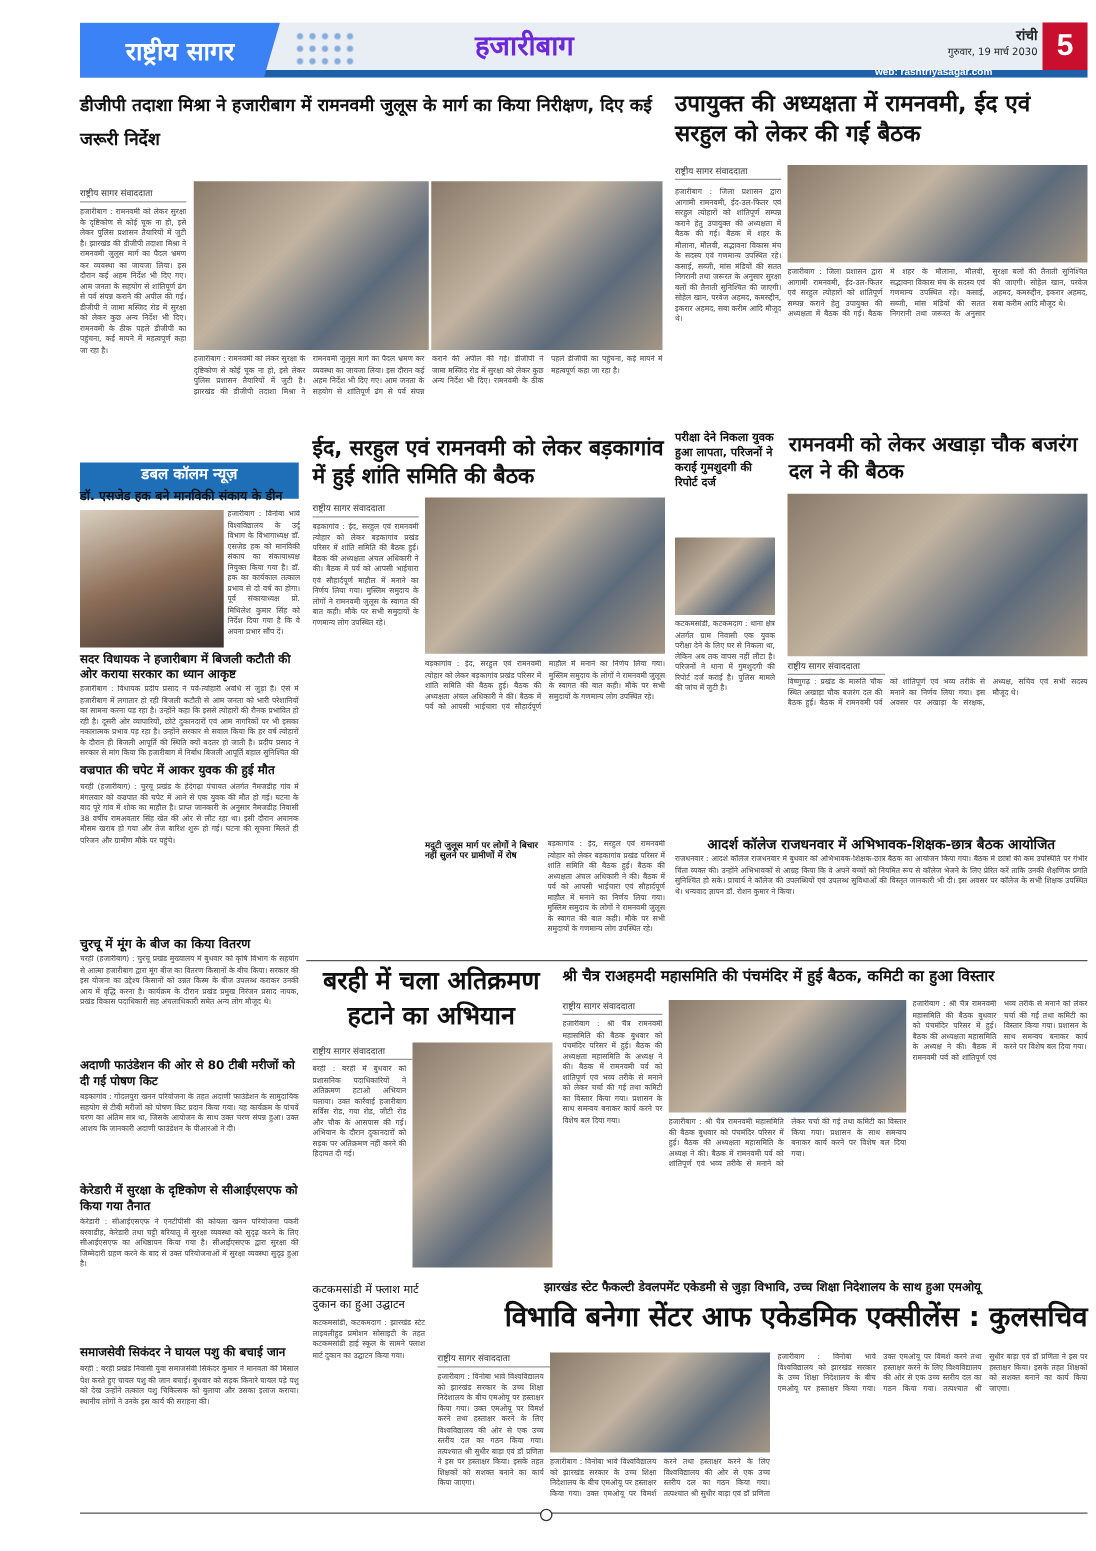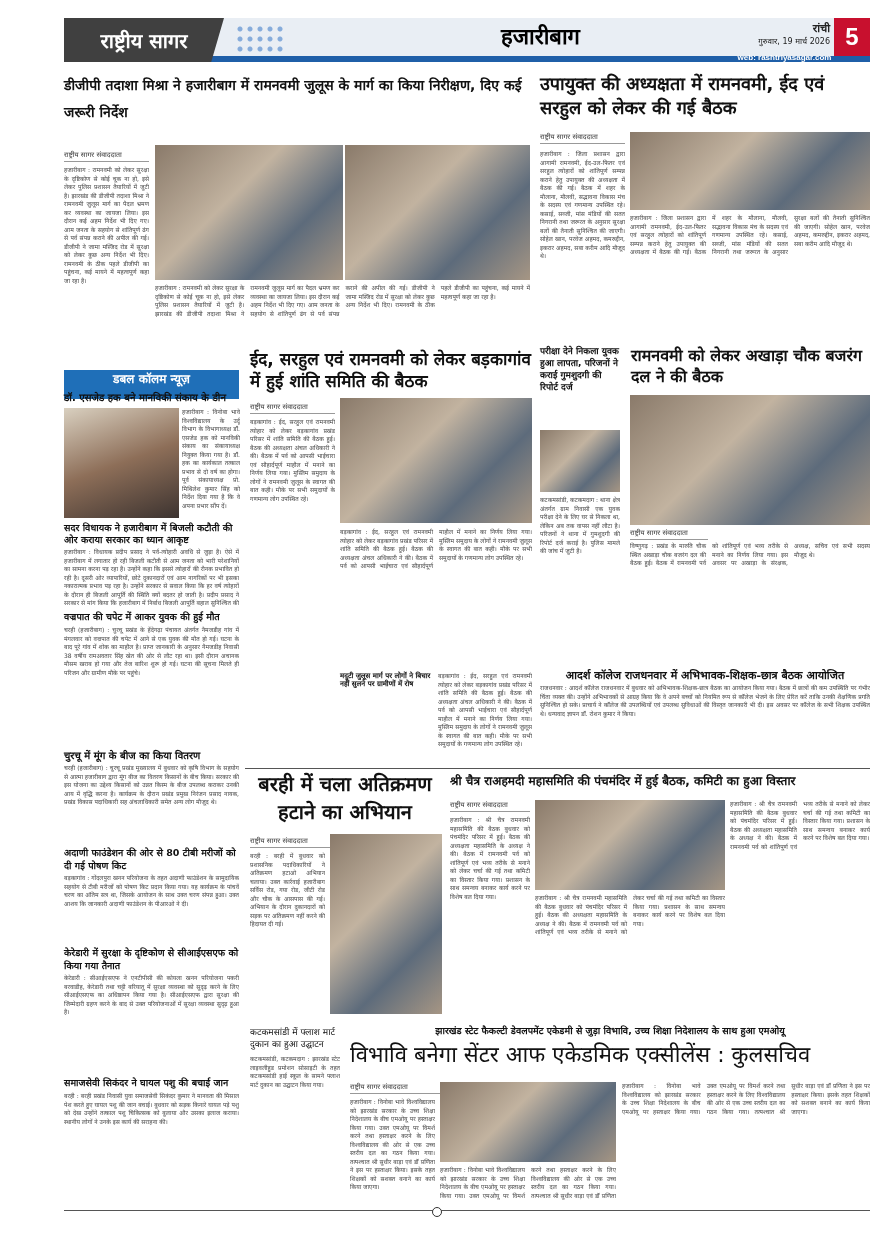--- a/index.html
+++ b/index.html
@@ -1,40 +1,40 @@
 <!DOCTYPE html>
 <html><head>
 <meta charset="utf-8">
 <style>
 *{box-sizing:border-box;margin:0;padding:0}
 body{width:877px;height:1241px;background:#fff;font-family:"DejaVu Sans",sans-serif;position:relative;overflow:hidden;color:#222}
 .abs{position:absolute}
 .mast{left:64px;top:18px;width:806px;height:44px;background:#e9eef4;border-bottom:6px solid #1f5fa8}
-.logo{left:64px;top:18px;width:160px;height:44px;background:#404040;color:#fff;font:bold 20px "DejaVu Sans",sans-serif;display:flex;align-items:center;justify-content:center;clip-path:polygon(0 0,100% 0,92% 100%,0 100%)}
-.sect{left:380px;top:20px;width:200px;text-align:right;font:bold 22px "DejaVu Sans",sans-serif;color:#000000}
+.logo{left:64px;top:18px;width:160px;height:44px;background:#3b82f6;color:#fff;font:bold 20px "DejaVu Sans",sans-serif;display:flex;align-items:center;justify-content:center;clip-path:polygon(0 0,100% 0,92% 100%,0 100%)}
+.sect{left:380px;top:20px;width:200px;text-align:left;font:bold 22px "DejaVu Sans",sans-serif;color:#6d28d9}
 .city{left:730px;top:20px;width:100px;text-align:right;font:bold 11px "DejaVu Sans",sans-serif}
 .date{left:700px;top:35px;width:130px;text-align:right;font-size:8px}
 .pno{left:834px;top:18px;width:36px;height:38px;background:#c8102e;color:#fff;font:bold 24px "Liberation Sans",sans-serif;display:flex;align-items:center;justify-content:center}
-.web{left:700px;top:53px;width:170px;height:12px;color:#fff;font:bold 8px "Liberation Sans",sans-serif;text-align:center;padding-right:1px}
+.web{left:700px;top:53px;width:170px;height:12px;color:#fff;font:bold 8px "Liberation Sans",sans-serif;text-align:left;padding-right:1px}
 .h1{font-weight:bold;color:#111;line-height:1.15}
 .by{font-size:7px;color:#333;border-bottom:1px solid #999;padding-bottom:2px}
 .txt{font-size:6px;line-height:8.5px;color:#444;text-align:justify;overflow:hidden}
 .photo{background:linear-gradient(135deg,#8a7a6a,#c2b3a0 40%,#5d6b7b 70%,#a69684)}
 .band{background:#1f6fb8;color:#fff;font:bold 12px "DejaVu Sans",sans-serif;text-align:center}
 .rule{background:#555}
 </style>
 </head>
 <body>
 
 <div class="abs mast"></div>
 <div class="abs logo">राष्ट्रीय सागर</div>
 <div class="abs" style="left:235px;top:24px;width:50px;height:30px;background:radial-gradient(circle,#5b8fd0 2px,transparent 3px) 0 0/10px 10px;opacity:.7"></div>
 <div class="abs sect">हजारीबाग</div>
 <div class="abs city">रांची</div>
-<div class="abs date">गुरुवार, 19 मार्च 2026</div>
+<div class="abs date">गुरुवार, 19 मार्च 2030</div>
 <div class="abs pno">5</div>
 <div class="abs web">web: rashtriyasagar.com</div>
 
 <div class="abs h1" style="left:64px;top:72px;width:466px;font-size:14px;line-height:27px">डीजीपी तदाशा मिश्रा ने हजारीबाग में रामनवमी जुलूस के मार्ग का किया निरीक्षण, दिए कई जरूरी निर्देश</div>
 <div class="abs by" style="left:64px;top:150px;width:85px">राष्ट्रीय सागर संवाददाता</div>
 <div class="abs txt" style="left:64px;top:166px;width:85px;height:170px">हजारीबाग : रामनवमी को लेकर सुरक्षा के दृष्टिकोण से कोई चूक ना हो, इसे लेकर पुलिस प्रशासन तैयारियों में जुटी है। झारखंड की डीजीपी तदाशा मिश्रा ने रामनवमी जुलूस मार्ग का पैदल भ्रमण कर व्यवस्था का जायजा लिया। इस दौरान कई अहम निर्देश भी दिए गए। आम जनता के सहयोग से शांतिपूर्ण ढंग से पर्व संपन्न कराने की अपील की गई। डीजीपी ने जामा मस्जिद रोड में सुरक्षा को लेकर कुछ अन्य निर्देश भी दिए। रामनवमी के ठीक पहले डीजीपी का पहुंचना, कई मायने में महत्वपूर्ण कहा जा रहा है।</div>
 <div class="abs photo" style="left:155px;top:145px;width:188px;height:135px"></div>
 <div class="abs photo" style="left:345px;top:145px;width:185px;height:135px"></div>
 <div class="abs txt" style="left:155px;top:284px;width:375px;height:52px;column-count:4;column-gap:6px">हजारीबाग : रामनवमी को लेकर सुरक्षा के दृष्टिकोण से कोई चूक ना हो, इसे लेकर पुलिस प्रशासन तैयारियों में जुटी है। झारखंड की डीजीपी तदाशा मिश्रा ने रामनवमी जुलूस मार्ग का पैदल भ्रमण कर व्यवस्था का जायजा लिया। इस दौरान कई अहम निर्देश भी दिए गए। आम जनता के सहयोग से शांतिपूर्ण ढंग से पर्व संपन्न कराने की अपील की गई। डीजीपी ने जामा मस्जिद रोड में सुरक्षा को लेकर कुछ अन्य निर्देश भी दिए। रामनवमी के ठीक पहले डीजीपी का पहुंचना, कई मायने में महत्वपूर्ण कहा जा रहा है।</div>
 
@@ -92,21 +92,21 @@
 <div class="abs by" style="left:450px;top:800px;width:80px">राष्ट्रीय सागर संवाददाता</div>
 <div class="abs photo" style="left:535px;top:800px;width:190px;height:90px"></div>
 <div class="abs txt" style="left:450px;top:816px;width:80px;height:200px">हजारीबाग : श्री चैत्र रामनवमी महासमिति की बैठक बुधवार को पंचमंदिर परिसर में हुई। बैठक की अध्यक्षता महासमिति के अध्यक्ष ने की। बैठक में रामनवमी पर्व को शांतिपूर्ण एवं भव्य तरीके से मनाने को लेकर चर्चा की गई तथा कमिटी का विस्तार किया गया। प्रशासन के साथ समन्वय बनाकर कार्य करने पर विशेष बल दिया गया।</div>
 <div class="abs txt" style="left:535px;top:894px;width:190px;height:122px;column-count:2;column-gap:6px">हजारीबाग : श्री चैत्र रामनवमी महासमिति की बैठक बुधवार को पंचमंदिर परिसर में हुई। बैठक की अध्यक्षता महासमिति के अध्यक्ष ने की। बैठक में रामनवमी पर्व को शांतिपूर्ण एवं भव्य तरीके से मनाने को लेकर चर्चा की गई तथा कमिटी का विस्तार किया गया। प्रशासन के साथ समन्वय बनाकर कार्य करने पर विशेष बल दिया गया।</div>
 <div class="abs txt" style="left:730px;top:800px;width:140px;height:216px;column-count:2;column-gap:6px">हजारीबाग : श्री चैत्र रामनवमी महासमिति की बैठक बुधवार को पंचमंदिर परिसर में हुई। बैठक की अध्यक्षता महासमिति के अध्यक्ष ने की। बैठक में रामनवमी पर्व को शांतिपूर्ण एवं भव्य तरीके से मनाने को लेकर चर्चा की गई तथा कमिटी का विस्तार किया गया। प्रशासन के साथ समन्वय बनाकर कार्य करने पर विशेष बल दिया गया।</div>
 
 <div class="abs h1" style="left:250px;top:1026px;width:90px;font-size:9px;font-weight:normal;line-height:12px">कटकमसांडी में फ्लाश मार्ट दुकान का हुआ उद्घाटन</div>
 <div class="abs txt" style="left:250px;top:1055px;width:90px;height:150px">कटकमसांडी, कटकमदाग : झारखंड स्टेट लाइवलीहुड प्रमोशन सोसाइटी के तहत कटकमसांडी हाई स्कूल के सामने फ्लाश मार्ट दुकान का उद्घाटन किया गया।</div>
 
 <div class="abs h1" style="left:350px;top:1026px;width:520px;font-size:9.5px;text-align:center">झारखंड स्टेट फैकल्टी डेवलपमेंट एकेडमी से जुड़ा विभावि, उच्च शिक्षा निदेशालय के साथ हुआ एमओयू</div>
-<div class="abs h1" style="left:350px;top:1042px;width:520px;font-size:22px;font-weight:normal;text-align:left">विभावि बनेगा सेंटर आफ एकेडमिक एक्सीलेंस : कुलसचिव</div>
+<div class="abs h1" style="left:350px;top:1042px;width:520px;font-size:22px;font-weight:bold;text-align:right">विभावि बनेगा सेंटर आफ एकेडमिक एक्सीलेंस : कुलसचिव</div>
 <div class="abs by" style="left:350px;top:1082px;width:90px">राष्ट्रीय सागर संवाददाता</div>
 <div class="abs photo" style="left:440px;top:1082px;width:176px;height:80px"></div>
 <div class="abs txt" style="left:350px;top:1098px;width:85px;height:104px">हजारीबाग : विनोबा भावे विश्वविद्यालय को झारखंड सरकार के उच्च शिक्षा निदेशालय के बीच एमओयू पर हस्ताक्षर किया गया। उक्त एमओयू पर विमर्श करने तथा हस्ताक्षर करने के लिए विश्वविद्यालय की ओर से एक उच्च स्तरीय दल का गठन किया गया। तत्पश्चात श्री सुधीर बाड़ा एवं डॉ प्रणिता ने इस पर हस्ताक्षर किया। इसके तहत शिक्षकों को सशक्त बनाने का कार्य किया जाएगा।</div>
 <div class="abs txt" style="left:440px;top:1166px;width:176px;height:36px;column-count:2;column-gap:6px">हजारीबाग : विनोबा भावे विश्वविद्यालय को झारखंड सरकार के उच्च शिक्षा निदेशालय के बीच एमओयू पर हस्ताक्षर किया गया। उक्त एमओयू पर विमर्श करने तथा हस्ताक्षर करने के लिए विश्वविद्यालय की ओर से एक उच्च स्तरीय दल का गठन किया गया। तत्पश्चात श्री सुधीर बाड़ा एवं डॉ प्रणिता ने इस पर हस्ताक्षर किया। इसके तहत शिक्षकों को सशक्त बनाने का कार्य किया जाएगा।</div>
 <div class="abs txt" style="left:622px;top:1082px;width:248px;height:120px;column-count:3;column-gap:6px">हजारीबाग : विनोबा भावे विश्वविद्यालय को झारखंड सरकार के उच्च शिक्षा निदेशालय के बीच एमओयू पर हस्ताक्षर किया गया। उक्त एमओयू पर विमर्श करने तथा हस्ताक्षर करने के लिए विश्वविद्यालय की ओर से एक उच्च स्तरीय दल का गठन किया गया। तत्पश्चात श्री सुधीर बाड़ा एवं डॉ प्रणिता ने इस पर हस्ताक्षर किया। इसके तहत शिक्षकों को सशक्त बनाने का कार्य किया जाएगा।</div>
 
 <div class="abs rule" style="left:64px;top:1210px;width:806px;height:1px"></div>
 <div class="abs" style="left:432px;top:1207px;width:10px;height:10px;border:1px solid #333;border-radius:50%;background:#fff"></div>
 
 </body></html>

